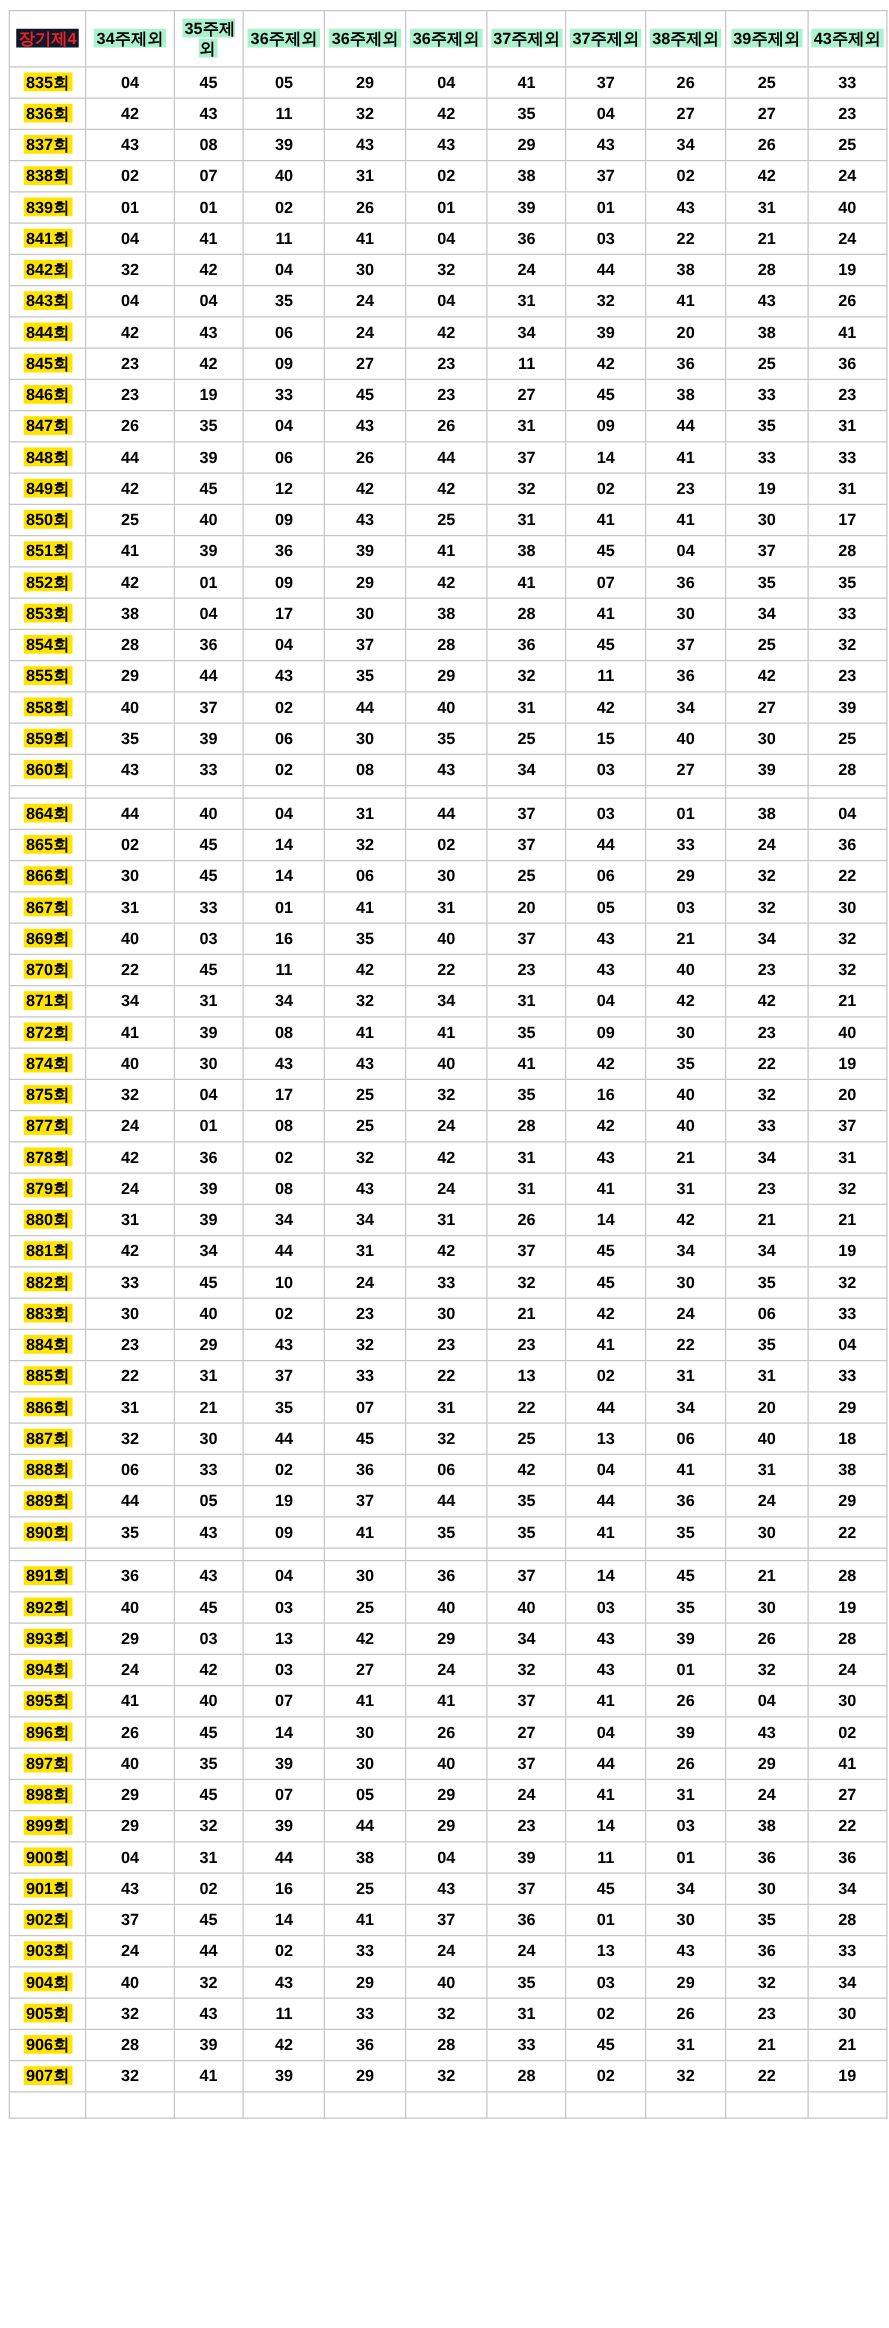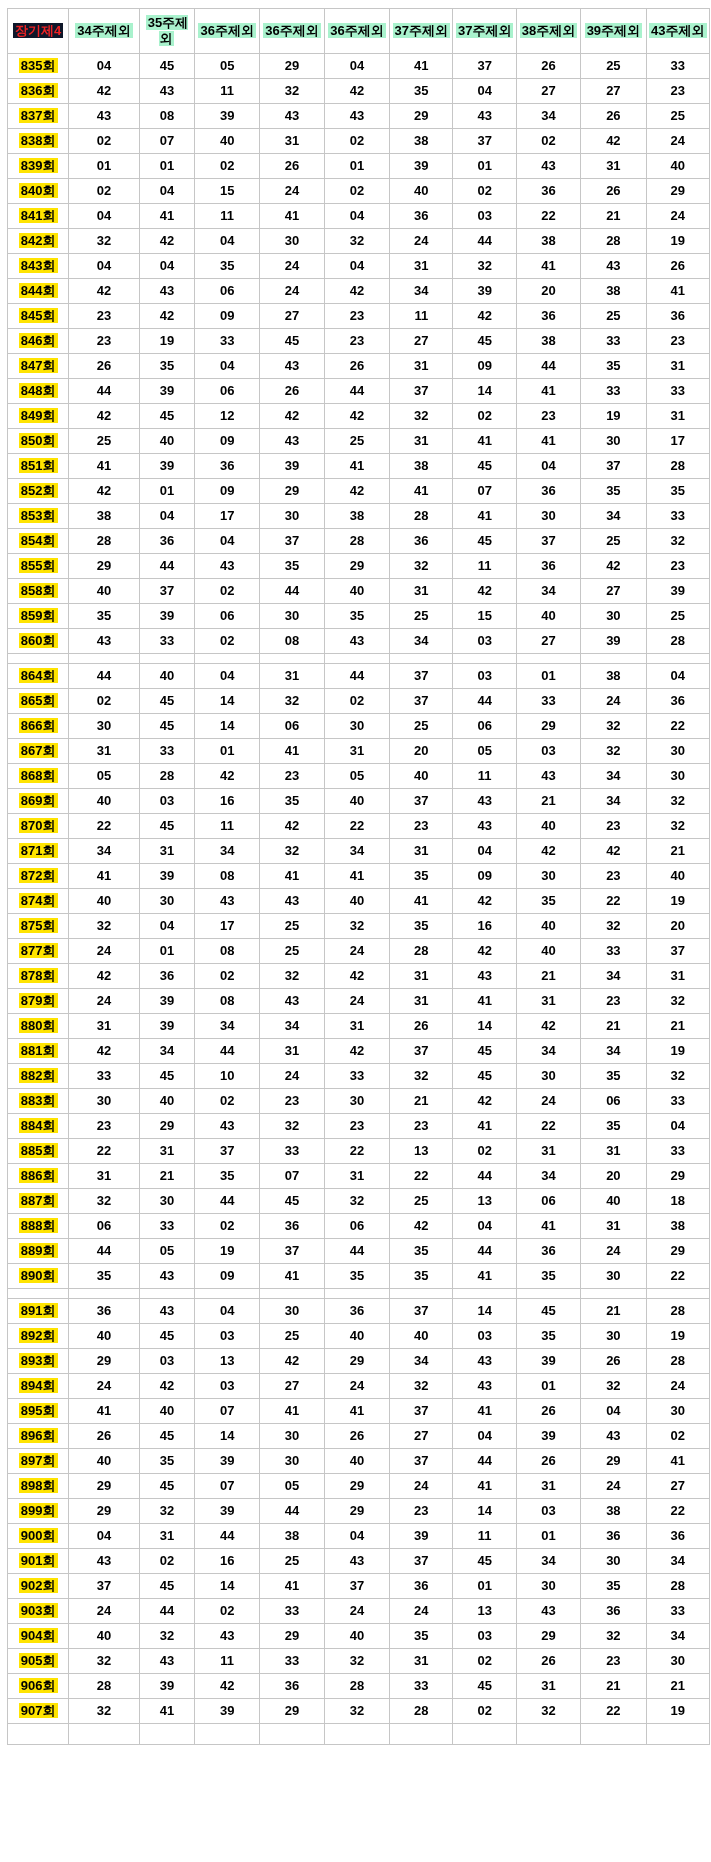--- a/index.html
+++ b/index.html
@@ -120,33 +120,20 @@
         <td>02</td>
         <td>26</td>
         <td>01</td>
         <td>39</td>
         <td>01</td>
         <td>43</td>
         <td>31</td>
         <td>40</td>
       </tr>
       <tr>
-        <td><span class="hl hl-yellow">840회</span></td>
-        <td class="red">02</td>
-        <td class="red">04</td>
-        <td>15</td>
-        <td>24</td>
-        <td class="red">02</td>
-        <td>40</td>
-        <td class="red">02</td>
-        <td>36</td>
-        <td>26</td>
-        <td class="red">29</td>
-      </tr>
-      <tr>
         <td><span class="hl hl-yellow">841회</span></td>
         <td>04</td>
         <td>41</td>
         <td class="red">11</td>
         <td>41</td>
         <td>04</td>
         <td>36</td>
         <td>03</td>
         <td>22</td>
         <td>21</td>
@@ -432,33 +419,20 @@
         <td>01</td>
         <td>41</td>
         <td>31</td>
         <td>20</td>
         <td>05</td>
         <td>03</td>
         <td>32</td>
         <td>30</td>
       </tr>
       <tr>
-        <td><span class="hl hl-yellow">868회</span></td>
-        <td>05</td>
-        <td class="red">28</td>
-        <td>42</td>
-        <td>23</td>
-        <td>05</td>
-        <td>40</td>
-        <td>11</td>
-        <td class="red">43</td>
-        <td>34</td>
-        <td>30</td>
-      </tr>
-      <tr>
         <td><span class="hl hl-yellow">869회</span></td>
         <td>40</td>
         <td>03</td>
         <td>16</td>
         <td>35</td>
         <td>40</td>
         <td class="red">37</td>
         <td>43</td>
         <td>21</td>
         <td>34</td>

